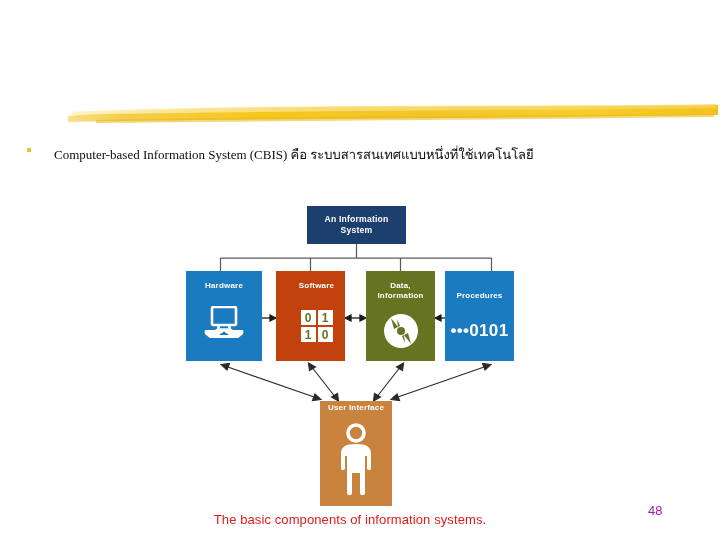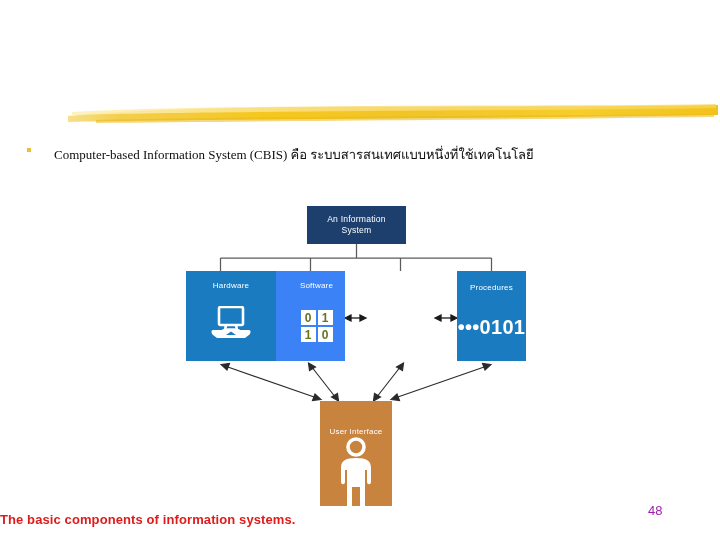--- a/index.html
+++ b/index.html
@@ -76,21 +76,21 @@
   .dbox {
     position: absolute;
     box-sizing: border-box;
     display: flex;
     flex-direction: column;
     align-items: center;
     color: #ffffff;
   }
   .dbox .cap {
     font-family: "Liberation Sans", sans-serif;
-    font-weight: normal;
+    font-weight: bold;
     font-size: 8px;
     line-height: 10px;
     text-align: left;
     letter-spacing: 0.2px;
     color: #ffffff;
   }
   .icon-wrap {
     flex: 1;
     display: flex;
     align-items: center;
@@ -101,48 +101,48 @@
   #box-top {
     left: 137px; top: 10px;
     width: 99px; height: 38px;
     background: #1c3f6e;
     justify-content: center;
   }
   #box-top .cap { font-size: 8.6px; line-height: 11px; }
 
   #box-hardware {
     left: 16px; top: 75px;
-    width: 90px; height: 90px;
+    width: 76px; height: 90px;
     background: #1b7bc0;
     padding-top: 10px;
   }
   #box-software {
     left: 106px; top: 75px;
     width: 69px; height: 90px;
-    background: #3b82f6;
+    background: #c2410c;
     padding-top: 10px;
     padding-left: 12px;
   }
   #box-data {
     left: 196px; top: 75px;
     width: 69px; height: 90px;
     background: #667321;
     padding-top: 10px;
   }
   #box-procedures {
-    left: 287px; top: 75px;
+    left: 275px; top: 75px;
     width: 69px; height: 90px;
     background: #1b7bc0;
-    padding-top: 12px;
+    padding-top: 20px;
   }
   #box-ui {
     left: 150px; top: 205px;
     width: 72px; height: 105px;
     background: #c8843f;
-    padding-top: 26px;
+    padding-top: 2px;
   }
 
   
   .bits {
     display: grid;
     grid-template-columns: 15px 15px;
     grid-template-rows: 15px 15px;
     gap: 2px;
   }
   .bits span {
@@ -152,42 +152,42 @@
     font-weight: bold;
     font-size: 12px;
     display: flex;
     align-items: center;
     justify-content: center;
     line-height: 1;
   }
   .code {
     font-family: "Liberation Sans", sans-serif;
     font-weight: bold;
-    font-size: 20px;
+    font-size: 17px;
     letter-spacing: 0.3px;
     color: #ffffff;
     white-space: nowrap;
   }
 
   #connectors {
     position: absolute;
     left: 0; top: 0;
     width: 372px; height: 318px;
     pointer-events: none;
   }
 
   
   #caption {
     position: absolute;
     left: 0;
     top: 512px;
     width: 700px;
-    text-align: left;
-    font-family: "Liberation Sans", sans-serif;
-    font-weight: bold;
+    text-align: center;
+    font-family: "Liberation Sans", sans-serif;
+    font-weight: normal;
     font-size: 13px;
     color: #e01b1b;
     letter-spacing: 0.1px;
   }
 
   
   #page-number {
     position: absolute;
     left: 648px;
     top: 503px;
@@ -301,20 +301,34 @@
       <div class="icon-wrap">
         <div class="bits">
           <span>0</span>
           <span>1</span>
           <span>1</span>
           <span>0</span>
         </div>
       </div>
     </div>
 
+    <div class="dbox" id="box-data">
+      <div class="cap">Data,</div>
+      <div class="cap">Information</div>
+      <div class="icon-wrap">
+        <svg width="40" height="40" viewBox="0 0 40 40">
+          <circle cx="20" cy="20" r="17" fill="#ffffff"></circle>
+          <circle cx="20" cy="20" r="4" fill="#667321"></circle>
+          <path d="M10,7 L17,16 L13,18 Z" fill="#667321"></path>
+          <path d="M16,8 L19,15 L17,16 Z" fill="#667321"></path>
+          <path d="M30,33 L23,24 L27,22 Z" fill="#667321"></path>
+          <path d="M24,32 L21,25 L23,24 Z" fill="#667321"></path>
+        </svg>
+      </div>
+    </div>
 
     <div class="dbox" id="box-procedures">
       <div class="cap">Procedures</div>
       <div class="icon-wrap">
         <div class="code">•••0101</div>
       </div>
     </div>
 
     <div class="dbox" id="box-ui">
       <div class="cap">User Interface</div>

